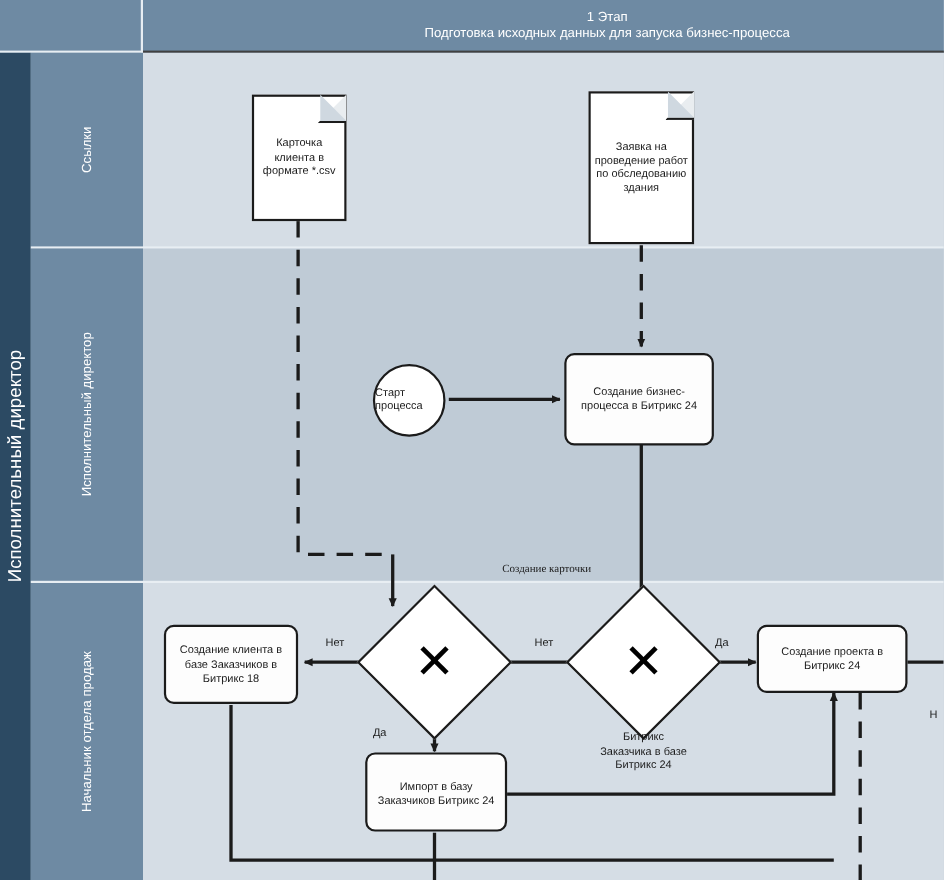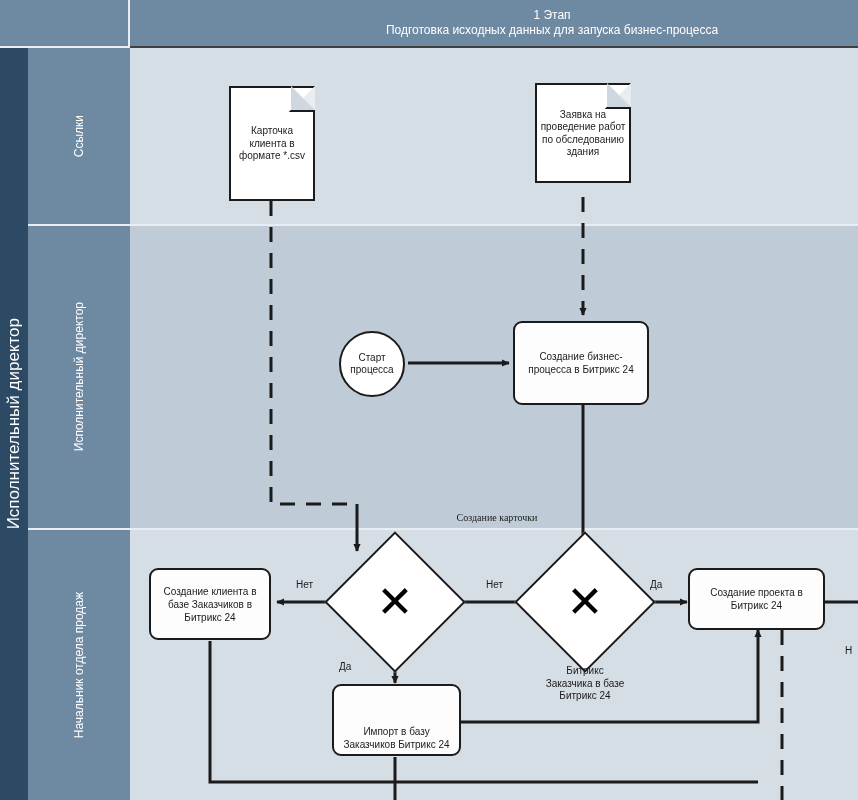--- a/index.html
+++ b/index.html
@@ -80,26 +80,26 @@
   .doc .fold-tri{
     position:absolute;top:-2px;right:-2px;width:24px;height:24px;
     background:#cfd8e0;
     clip-path:polygon(0 0,100% 100%,0 100%);
     border:none;
   }
 
   .task{
     background:#fdfdfd;border:2px solid #1b1b1b;border-radius:9px;
     display:flex;align-items:center;justify-content:center;text-align:center;
-    font-size:10px;color:#1b1b1b;line-height:1.3;padding:3px 5px;
+    font-size:10px;color:#1b1b1b;line-height:1.3;padding:19px 5px;
   }
 
   .event{
     background:#ffffff;border:2px solid #1b1b1b;border-radius:50%;
-    display:flex;align-items:center;justify-content:center;text-align:center;
+    display:flex;align-items:center;justify-content:center;text-align:left;
     font-size:10px;color:#1b1b1b;line-height:1.25;
   }
 
   .gw{position:absolute;}
   .gw .dia{
     position:absolute;left:0;top:0;width:100%;height:100%;
     background:#ffffff;border:2px solid #1b1b1b;
     transform:rotate(45deg);box-sizing:border-box;
   }
   .gw .xmark{
@@ -201,21 +201,21 @@
       <path d="M825,602 L858,602"></path>
     </g>
   </svg>
 
   <div class="node doc" style="left:229px;top:86px;width:86px;height:115px;">
     <div class="fold"></div>
     <div class="fold-tri"></div>
     <span>Карточка клиента в формате *.csv</span>
   </div>
 
-  <div class="node doc" style="left:535px;top:83px;width:96px;height:100px;">
+  <div class="node doc" style="left:535px;top:83px;width:96px;height:139px;">
     <div class="fold"></div>
     <div class="fold-tri"></div>
     <span>Заявка на проведение работ по обследованию здания</span>
   </div>
 
   <div class="node event" style="left:339px;top:331px;width:66px;height:66px;">
     <span>Старт процесса</span>
   </div>
 
   <div class="node task" style="left:513px;top:321px;width:136px;height:84px;">
@@ -234,21 +234,21 @@
     <div class="dia"></div>
     <div class="xmark">✕</div>
   </div>
   <div class="node-caption" style="left:495px;top:665px;width:180px;">
     <div>Битрикс</div>
     <div>Заказчика в базе</div>
     <div>Битрикс 24</div>
   </div>
 
   <div class="node task" style="left:149px;top:568px;width:122px;height:72px;">
-    <span>Создание клиента в базе Заказчиков в Битрикс 24</span>
+    <span>Создание клиента в базе Заказчиков в Битрикс 18</span>
   </div>
 
   <div class="node task" style="left:332px;top:684px;width:129px;height:72px;align-items:flex-end;">
     <span>Импорт в базу Заказчиков Битрикс 24</span>
   </div>
 
   <div class="node task" style="left:688px;top:568px;width:137px;height:62px;">
     <span>Создание проекта в Битрикс 24</span>
   </div>
 

